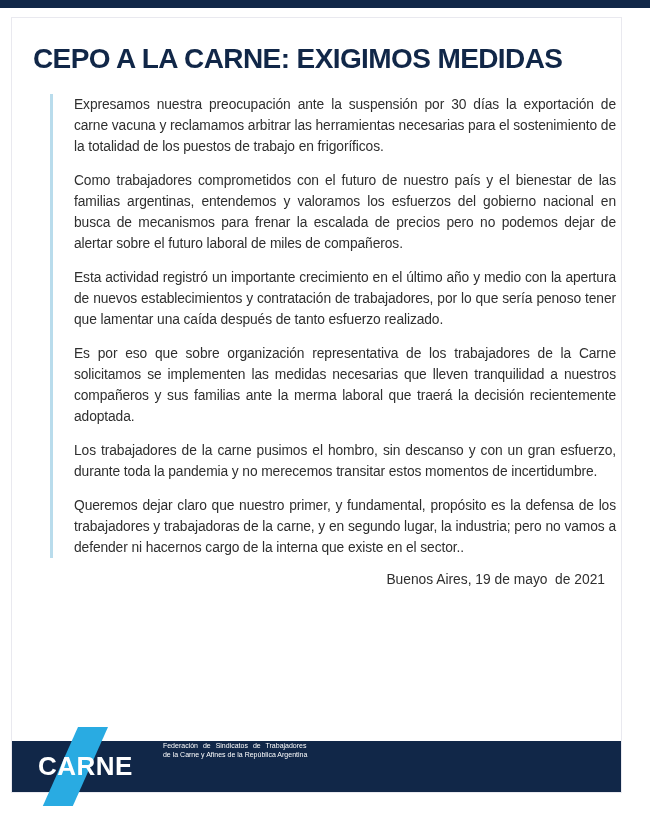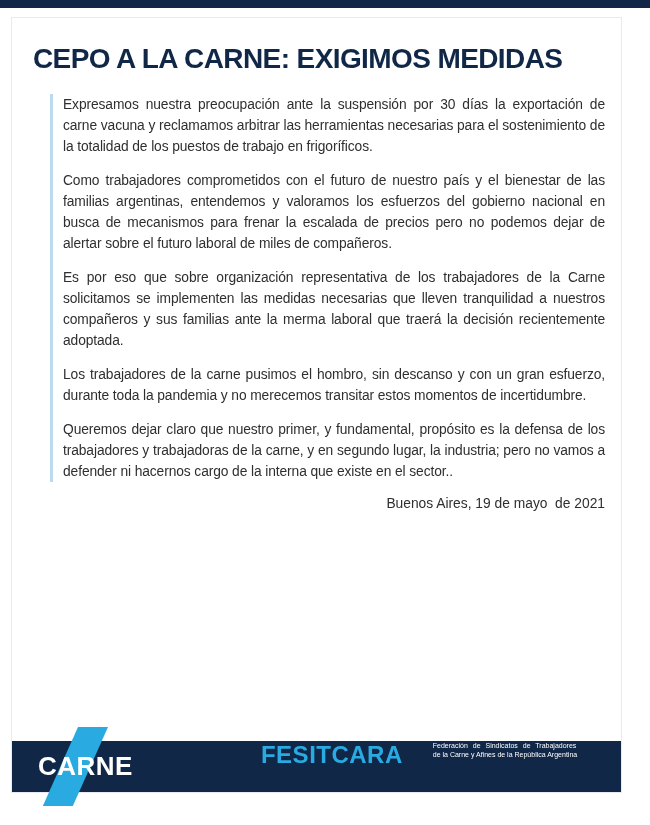--- a/index.html
+++ b/index.html
@@ -18,21 +18,21 @@
   .title{
     margin:24px 18px 0 21px;
     color:var(--navy);
     font-size:28px;line-height:33px;font-weight:800;
     letter-spacing:-0.6px;
   }
   .title div{white-space:nowrap;}
   .content{
     margin:19px 0 0 38px;width:555px;box-sizing:border-box;
     border-left:3px solid var(--accent);
-    padding-left:10px;
+    padding-left:21px;
   }
   .content p{
     margin:0 0 13px 0;width:542px;
     color:var(--body);font-size:13.8px;line-height:21px;
     text-align:justify;letter-spacing:-0.1px;
   }
   .dateline{
     margin:4px 0 8px 38px;width:555px;text-align:right;
     color:var(--body);font-size:13.8px;line-height:18px;
     white-space:pre-wrap;
@@ -73,31 +73,31 @@
 
   <div class="page-card">
 
     <div class="title">
       <div>CEPO A LA CARNE: EXIGIMOS MEDIDAS</div>
     </div>
 
     <div class="content">
       <p>Expresamos nuestra preocupación ante la suspensión por 30 días la exportación de carne vacuna y reclamamos arbitrar las herramientas necesarias para el sostenimiento de la totalidad de los puestos de trabajo en frigoríficos.</p>
       <p>Como trabajadores comprometidos con el futuro de nuestro país y el bienestar de las familias argentinas, entendemos y valoramos los esfuerzos del gobierno nacional en busca de mecanismos para frenar la escalada de precios pero no podemos dejar de alertar sobre el futuro laboral de miles de compañeros.</p>
+      <p>Esta actividad registró un importante crecimiento en el último año y medio con la apertura de nuevos establecimientos y contratación de trabajadores, por lo que sería penoso tener que lamentar una caída después de tanto esfuerzo realizado.</p>
       <p>Es por eso que sobre organización representativa de los trabajadores de la Carne solicitamos se implementen las medidas necesarias que lleven tranquilidad a nuestros compañeros y sus familias ante la merma laboral que traerá la decisión recientemente adoptada.</p>
       <p>Los trabajadores de la carne pusimos el hombro, sin descanso y con un gran esfuerzo, durante toda la pandemia y no merecemos transitar estos momentos de incertidumbre.</p>
       <p>Queremos dejar claro que nuestro primer, y fundamental, propósito es la defensa de los trabajadores y trabajadoras de la carne, y en segundo lugar, la industria; pero no vamos a defender ni hacernos cargo de la interna que existe en el sector..</p>
     </div>
 
     <div class="dateline">Buenos Aires, 19 de mayo  de 2021</div>
 
     <div class="footer-bar">
       <div class="logo-stripe"></div>
       <div class="carne-logo">CARNE</div>
-      <div class="fesitcara">FESITCARA</div>
       <div class="federation">
         <span class="l1">Federación de Sindicatos de Trabajadores</span>
         <span class="l2">de la Carne y Afines de la República Argentina</span>
       </div>
     </div>
 
   </div>
 </div>
 
 </body></html>

